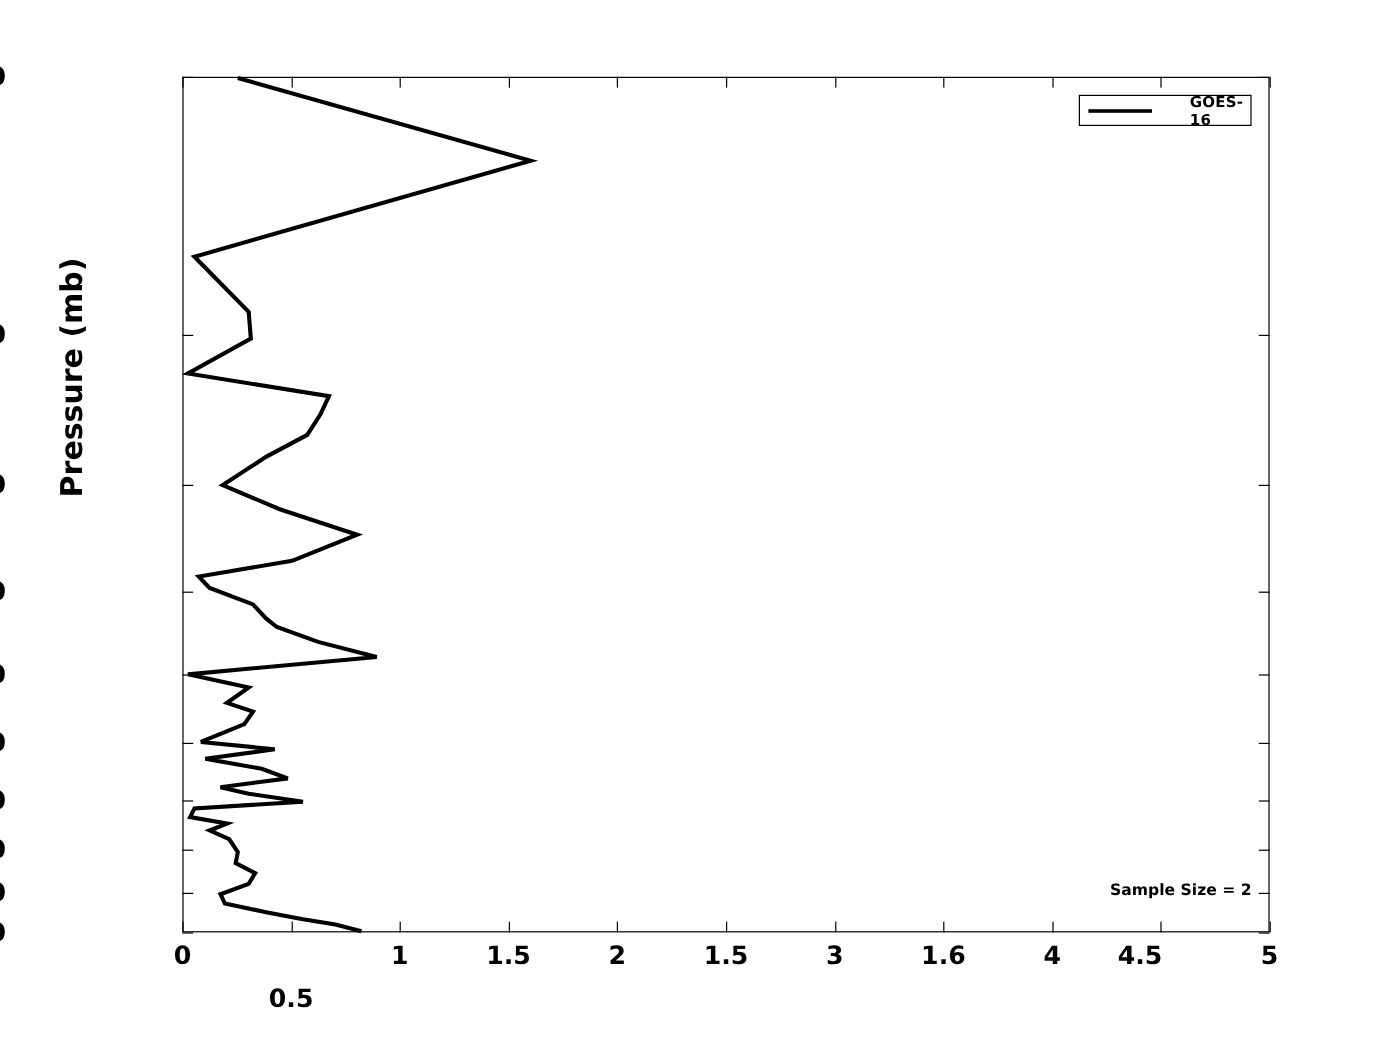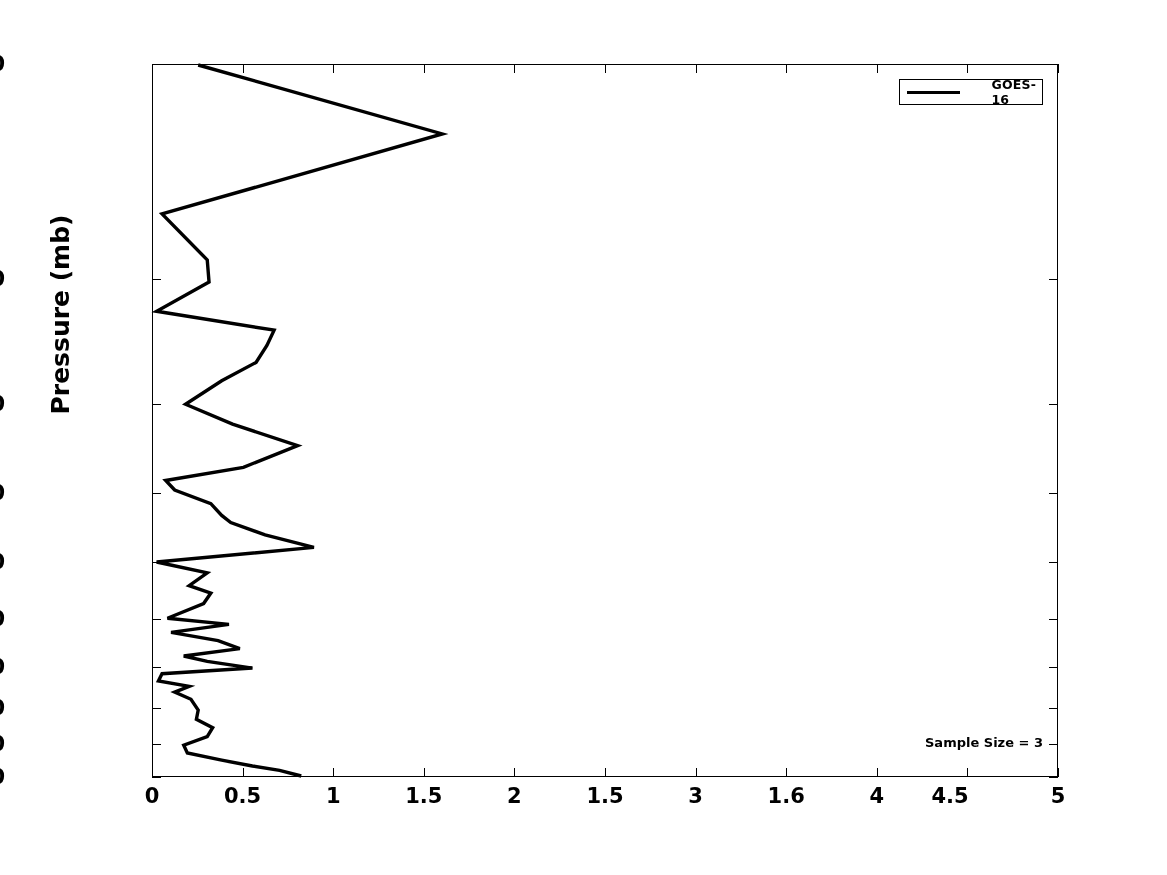--- a/index.html
+++ b/index.html
@@ -182,21 +182,21 @@
       <div class="tick-mark-y right" style="top: 707.903px;"></div>
       <div class="tick-label-y" style="top: 744.375px;">900</div>
       <div class="tick-mark-y" style="top: 744.375px;"></div>
       <div class="tick-mark-y right" style="top: 744.375px;"></div>
       <div class="tick-label-y" style="top: 777px;">1000</div>
       <div class="tick-mark-y" style="top: 777px;"></div>
       <div class="tick-mark-y right" style="top: 777px;"></div>
       <div class="tick-label-x" style="left: 152px;">0</div>
       <div class="tick-mark-x" style="left: 152px;"></div>
       <div class="tick-mark-x top" style="left: 152px;"></div>
-      <div class="tick-label-x" style="left: 242.6px;">0.5</div>
+      <div class="tick-label-x" style="left: 242.6px; margin-top: 36px;">0.5</div>
       <div class="tick-mark-x" style="left: 242.6px;"></div>
       <div class="tick-mark-x top" style="left: 242.6px;"></div>
       <div class="tick-label-x" style="left: 333.2px;">1</div>
       <div class="tick-mark-x" style="left: 333.2px;"></div>
       <div class="tick-mark-x top" style="left: 333.2px;"></div>
       <div class="tick-label-x" style="left: 423.8px; text-align: right;">1.5</div>
       <div class="tick-mark-x" style="left: 423.8px;"></div>
       <div class="tick-mark-x top" style="left: 423.8px;"></div>
       <div class="tick-label-x" style="left: 514.4px;">2</div>
       <div class="tick-mark-x" style="left: 514.4px;"></div>
@@ -225,18 +225,18 @@
     <svg id="data-svg" viewBox="0 0 906 713" preserveAspectRatio="none">
       <polyline id="series-0-path" fill="none" stroke="#000000" stroke-width="3.4" stroke-linejoin="miter" stroke-linecap="butt" vector-effect="non-scaling-stroke" points="45.30,0.00 289.92,69.10 9.06,149.38 54.36,195.47 56.17,217.72 3.62,246.95 121.40,265.89 114.16,281.24 103.28,298.25 68.86,316.60 32.62,340.19 79.73,360.17 144.96,381.66 90.60,403.45 12.68,416.63 21.74,426.16 57.98,439.92 68.86,451.66 77.92,458.78 112.34,471.20 161.27,483.78 3.62,498.37 54.36,509.32 36.24,522.20 57.98,529.56 50.74,540.02 14.50,554.82 76.10,560.95 18.12,568.95 65.23,577.22 86.98,585.27 30.80,592.67 54.36,598.10 99.66,604.76 9.06,610.42 5.44,617.66 36.24,623.09 21.74,628.83 38.05,636.06 45.30,646.98 43.49,656.05 59.80,664.49 54.36,673.42 30.80,682.09 34.43,689.86 68.86,697.12 99.66,702.93 126.84,707.38 148.58,713.00"></polyline>
     </svg>
   </div>
 
   <div id="legend-box">
     <span id="legend-line"></span>
     <span id="legend-label">GOES-16</span>
   </div>
 
-  <div id="sample-size">Sample Size = 3</div>
+  <div id="sample-size">Sample Size = 2</div>
 
 
   <div id="ylabel">Pressure (mb)</div>
 
 </div>
 
 </body></html>

